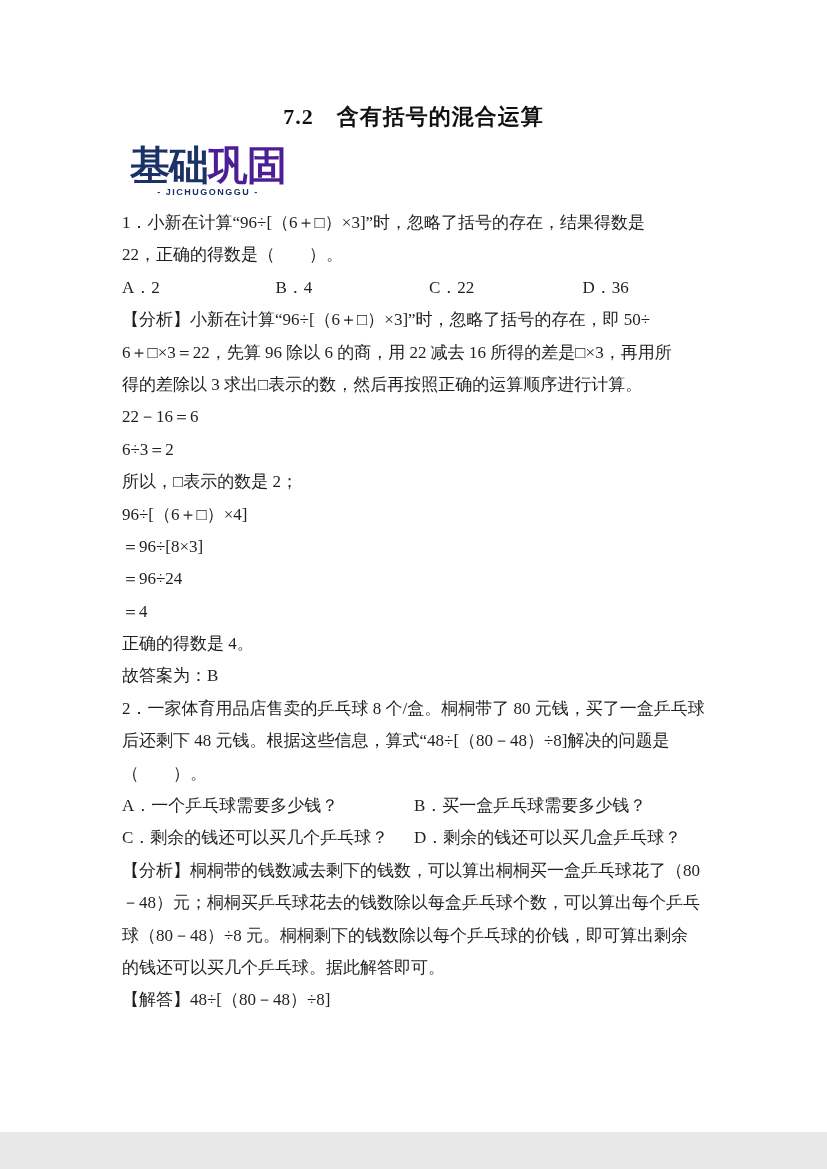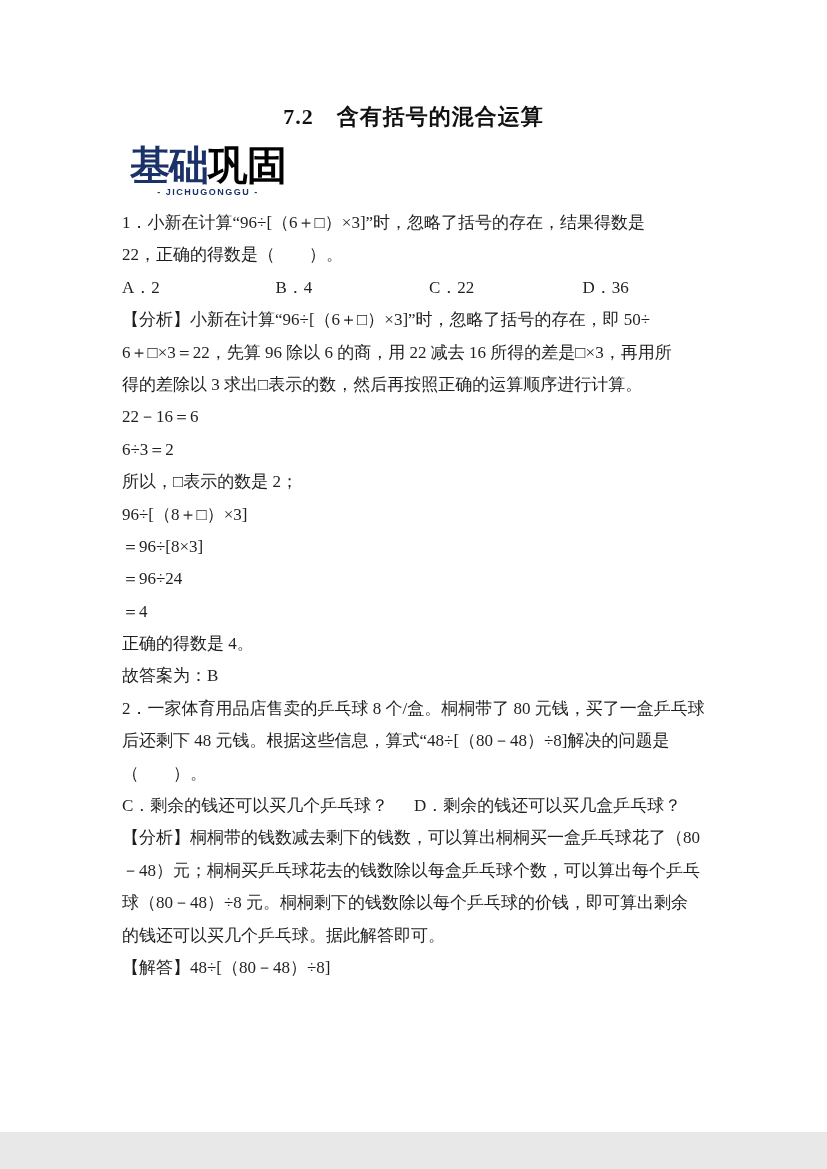--- a/index.html
+++ b/index.html
@@ -58,21 +58,21 @@
 </style>
 </head>
 <body>
 
 <div class="page">
 
   <div class="doc-title">7.2　含有括号的混合运算</div>
 
   <div class="logo">
     <div class="logo-main">
-      <span style="color: rgb(27, 50, 104);">基础</span><span style="color: #000000;">巩固</span>
+      <span style="color: rgb(27, 50, 104);">基础</span><span style="color: #4c1d95;">巩固</span>
     </div>
     <div class="logo-sub" style="color: rgb(27, 50, 104);">- JICHUGONGGU -</div>
   </div>
 
   <div class="content">
 
     <div class="line">1．小新在计算“96÷[（6＋□）×3]”时，忽略了括号的存在，结果得数是</div>
     <div class="line">22，正确的得数是（　　）。</div>
 
     <div class="line opt-row4">
@@ -82,31 +82,35 @@
       <span class="opt">D．36</span>
     </div>
 
     <div class="line">【分析】小新在计算“96÷[（6＋□）×3]”时，忽略了括号的存在，即 50÷</div>
     <div class="line">6＋□×3＝22，先算 96 除以 6 的商，用 22 减去 16 所得的差是□×3，再用所</div>
     <div class="line">得的差除以 3 求出□表示的数，然后再按照正确的运算顺序进行计算。</div>
 
     <div class="line">22－16＝6</div>
     <div class="line">6÷3＝2</div>
     <div class="line">所以，□表示的数是 2；</div>
-    <div class="line">96÷[（8＋□）×3]</div>
+    <div class="line">96÷[（6＋□）×4]</div>
     <div class="line">＝96÷[8×3]</div>
     <div class="line">＝96÷24</div>
     <div class="line">＝4</div>
     <div class="line">正确的得数是 4。</div>
     <div class="line">故答案为：B</div>
 
     <div class="line">2．一家体育用品店售卖的乒乓球 8 个/盒。桐桐带了 80 元钱，买了一盒乒乓球</div>
     <div class="line">后还剩下 48 元钱。根据这些信息，算式“48÷[（80－48）÷8]解决的问题是</div>
     <div class="line">（　　）。</div>
 
+    <div class="line opt-row2">
+      <span class="opt-wide">A．一个乒乓球需要多少钱？</span>
+      <span>B．买一盒乒乓球需要多少钱？</span>
+    </div>
     <div class="line opt-row2">
       <span class="opt-wide">C．剩余的钱还可以买几个乒乓球？</span>
       <span>D．剩余的钱还可以买几盒乒乓球？</span>
     </div>
 
     <div class="line">【分析】桐桐带的钱数减去剩下的钱数，可以算出桐桐买一盒乒乓球花了（80</div>
     <div class="line">－48）元；桐桐买乒乓球花去的钱数除以每盒乒乓球个数，可以算出每个乒乓</div>
     <div class="line">球（80－48）÷8 元。桐桐剩下的钱数除以每个乒乓球的价钱，即可算出剩余</div>
     <div class="line">的钱还可以买几个乒乓球。据此解答即可。</div>
 

